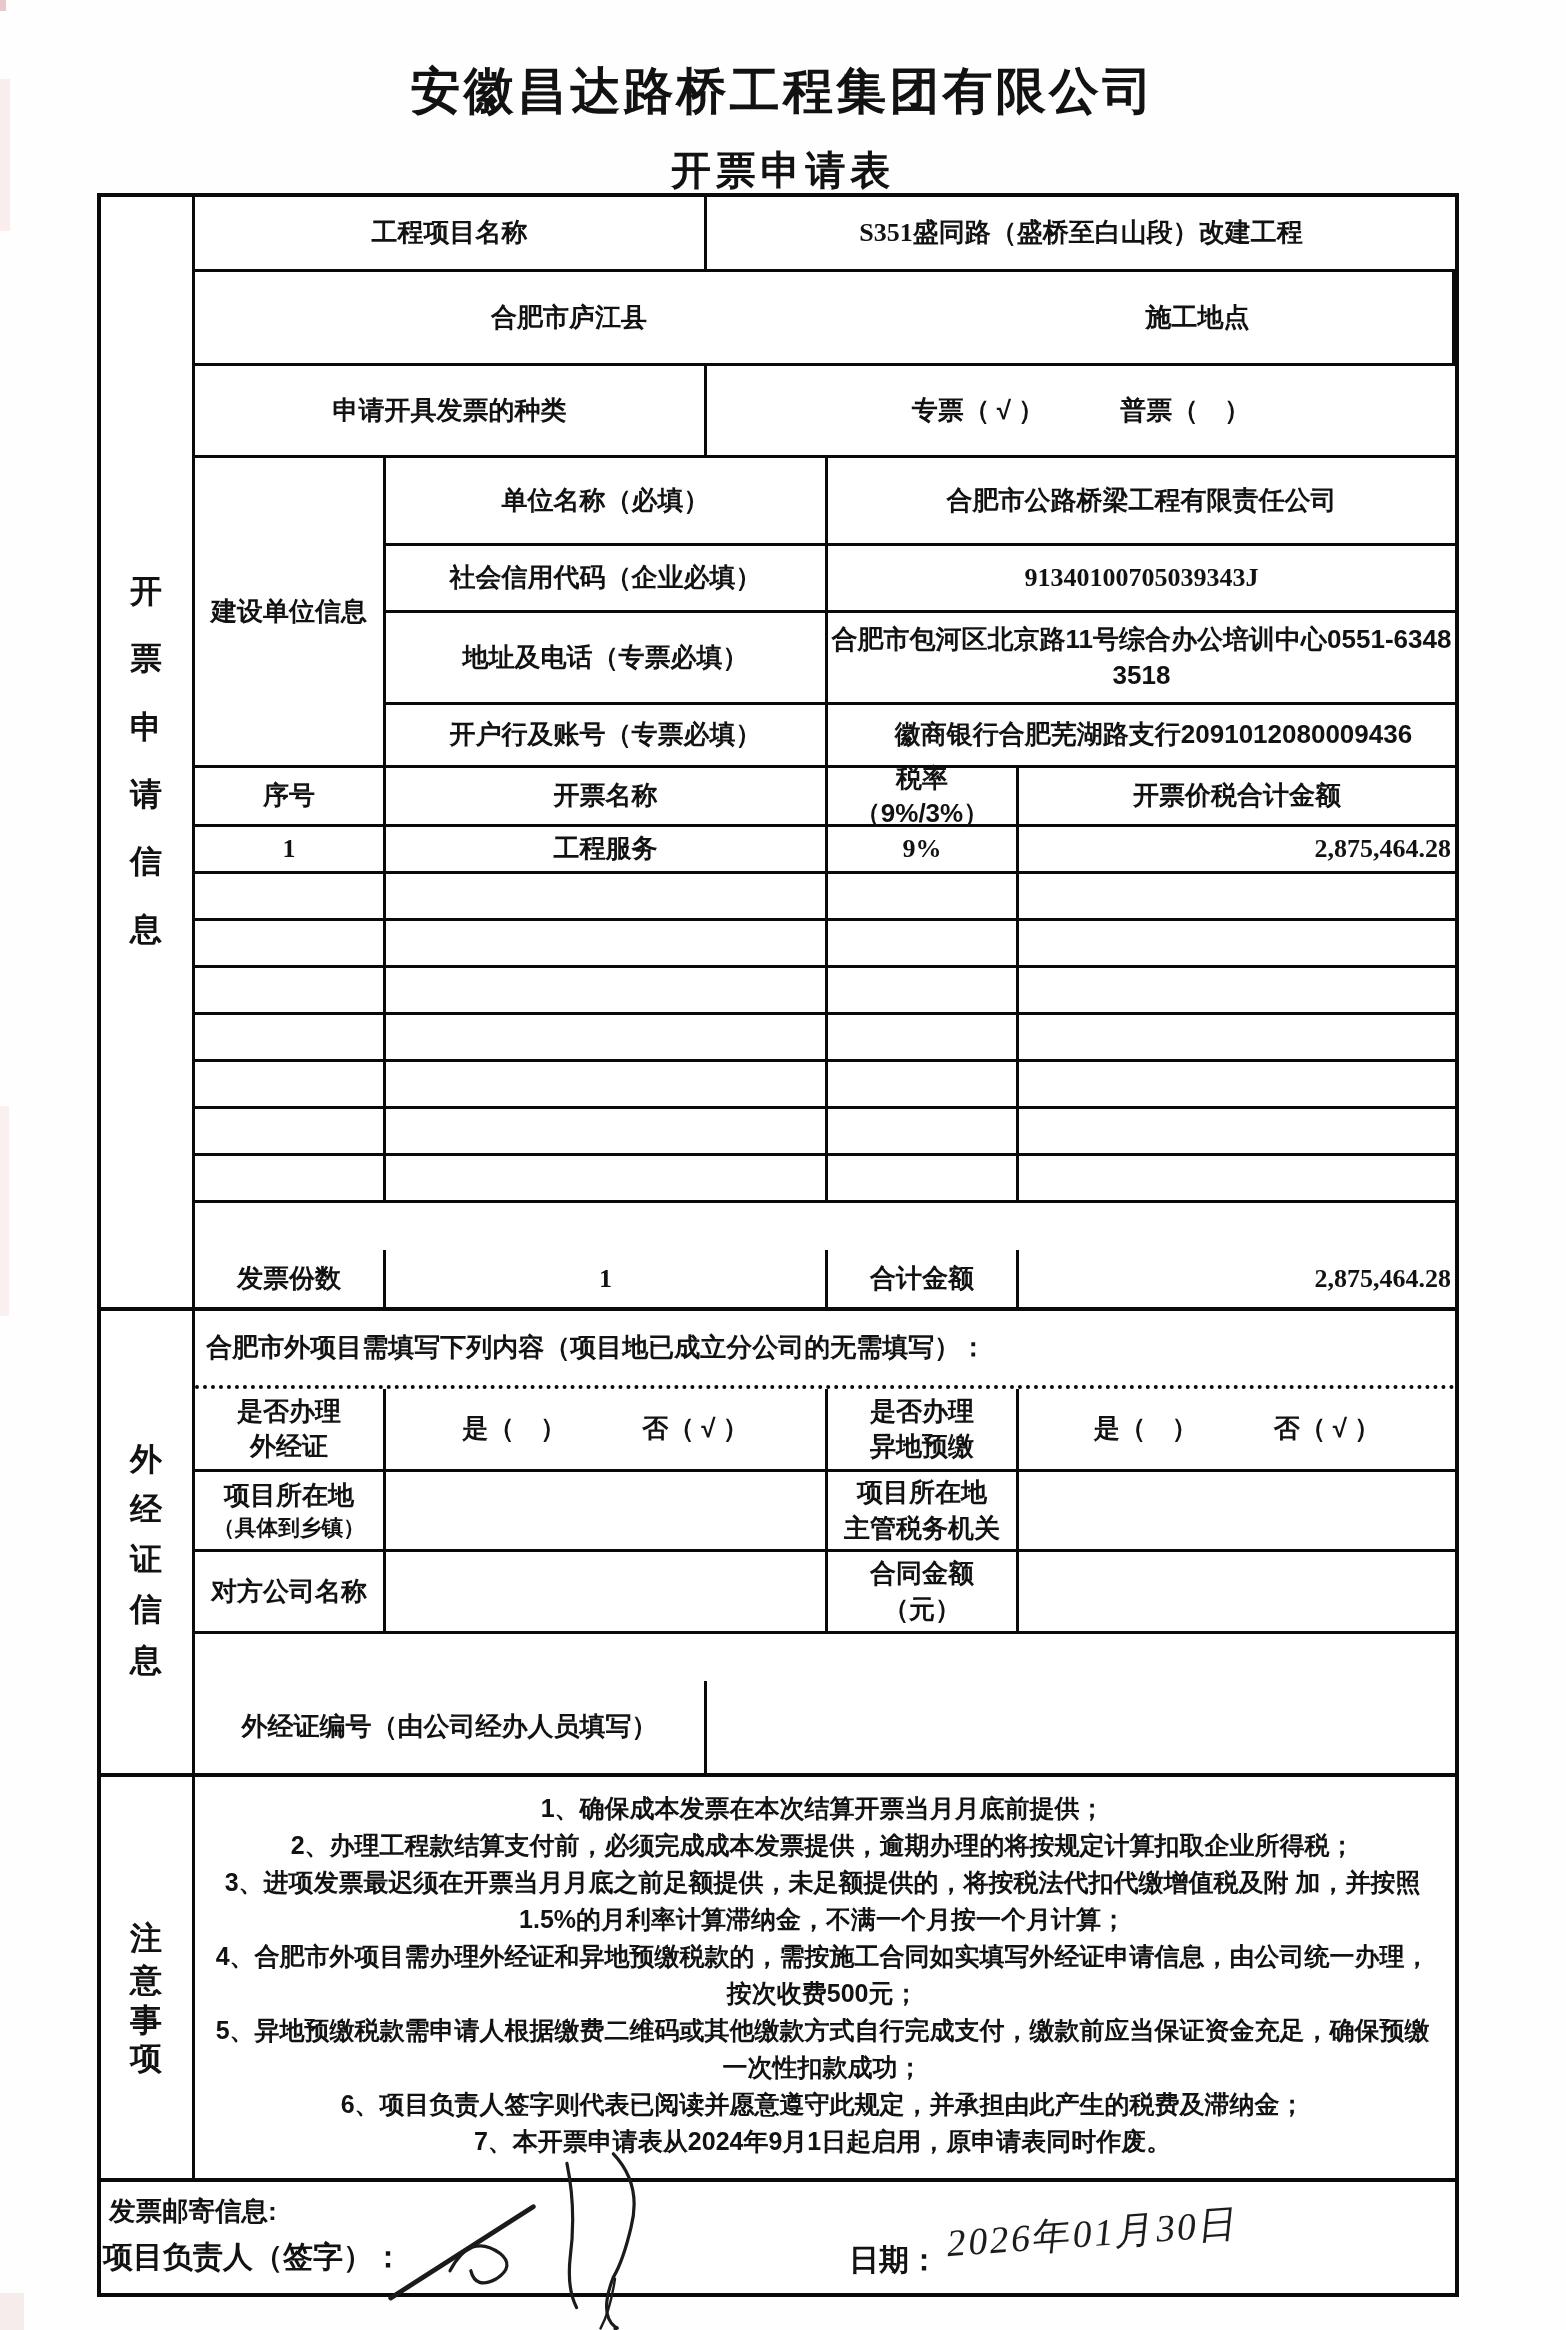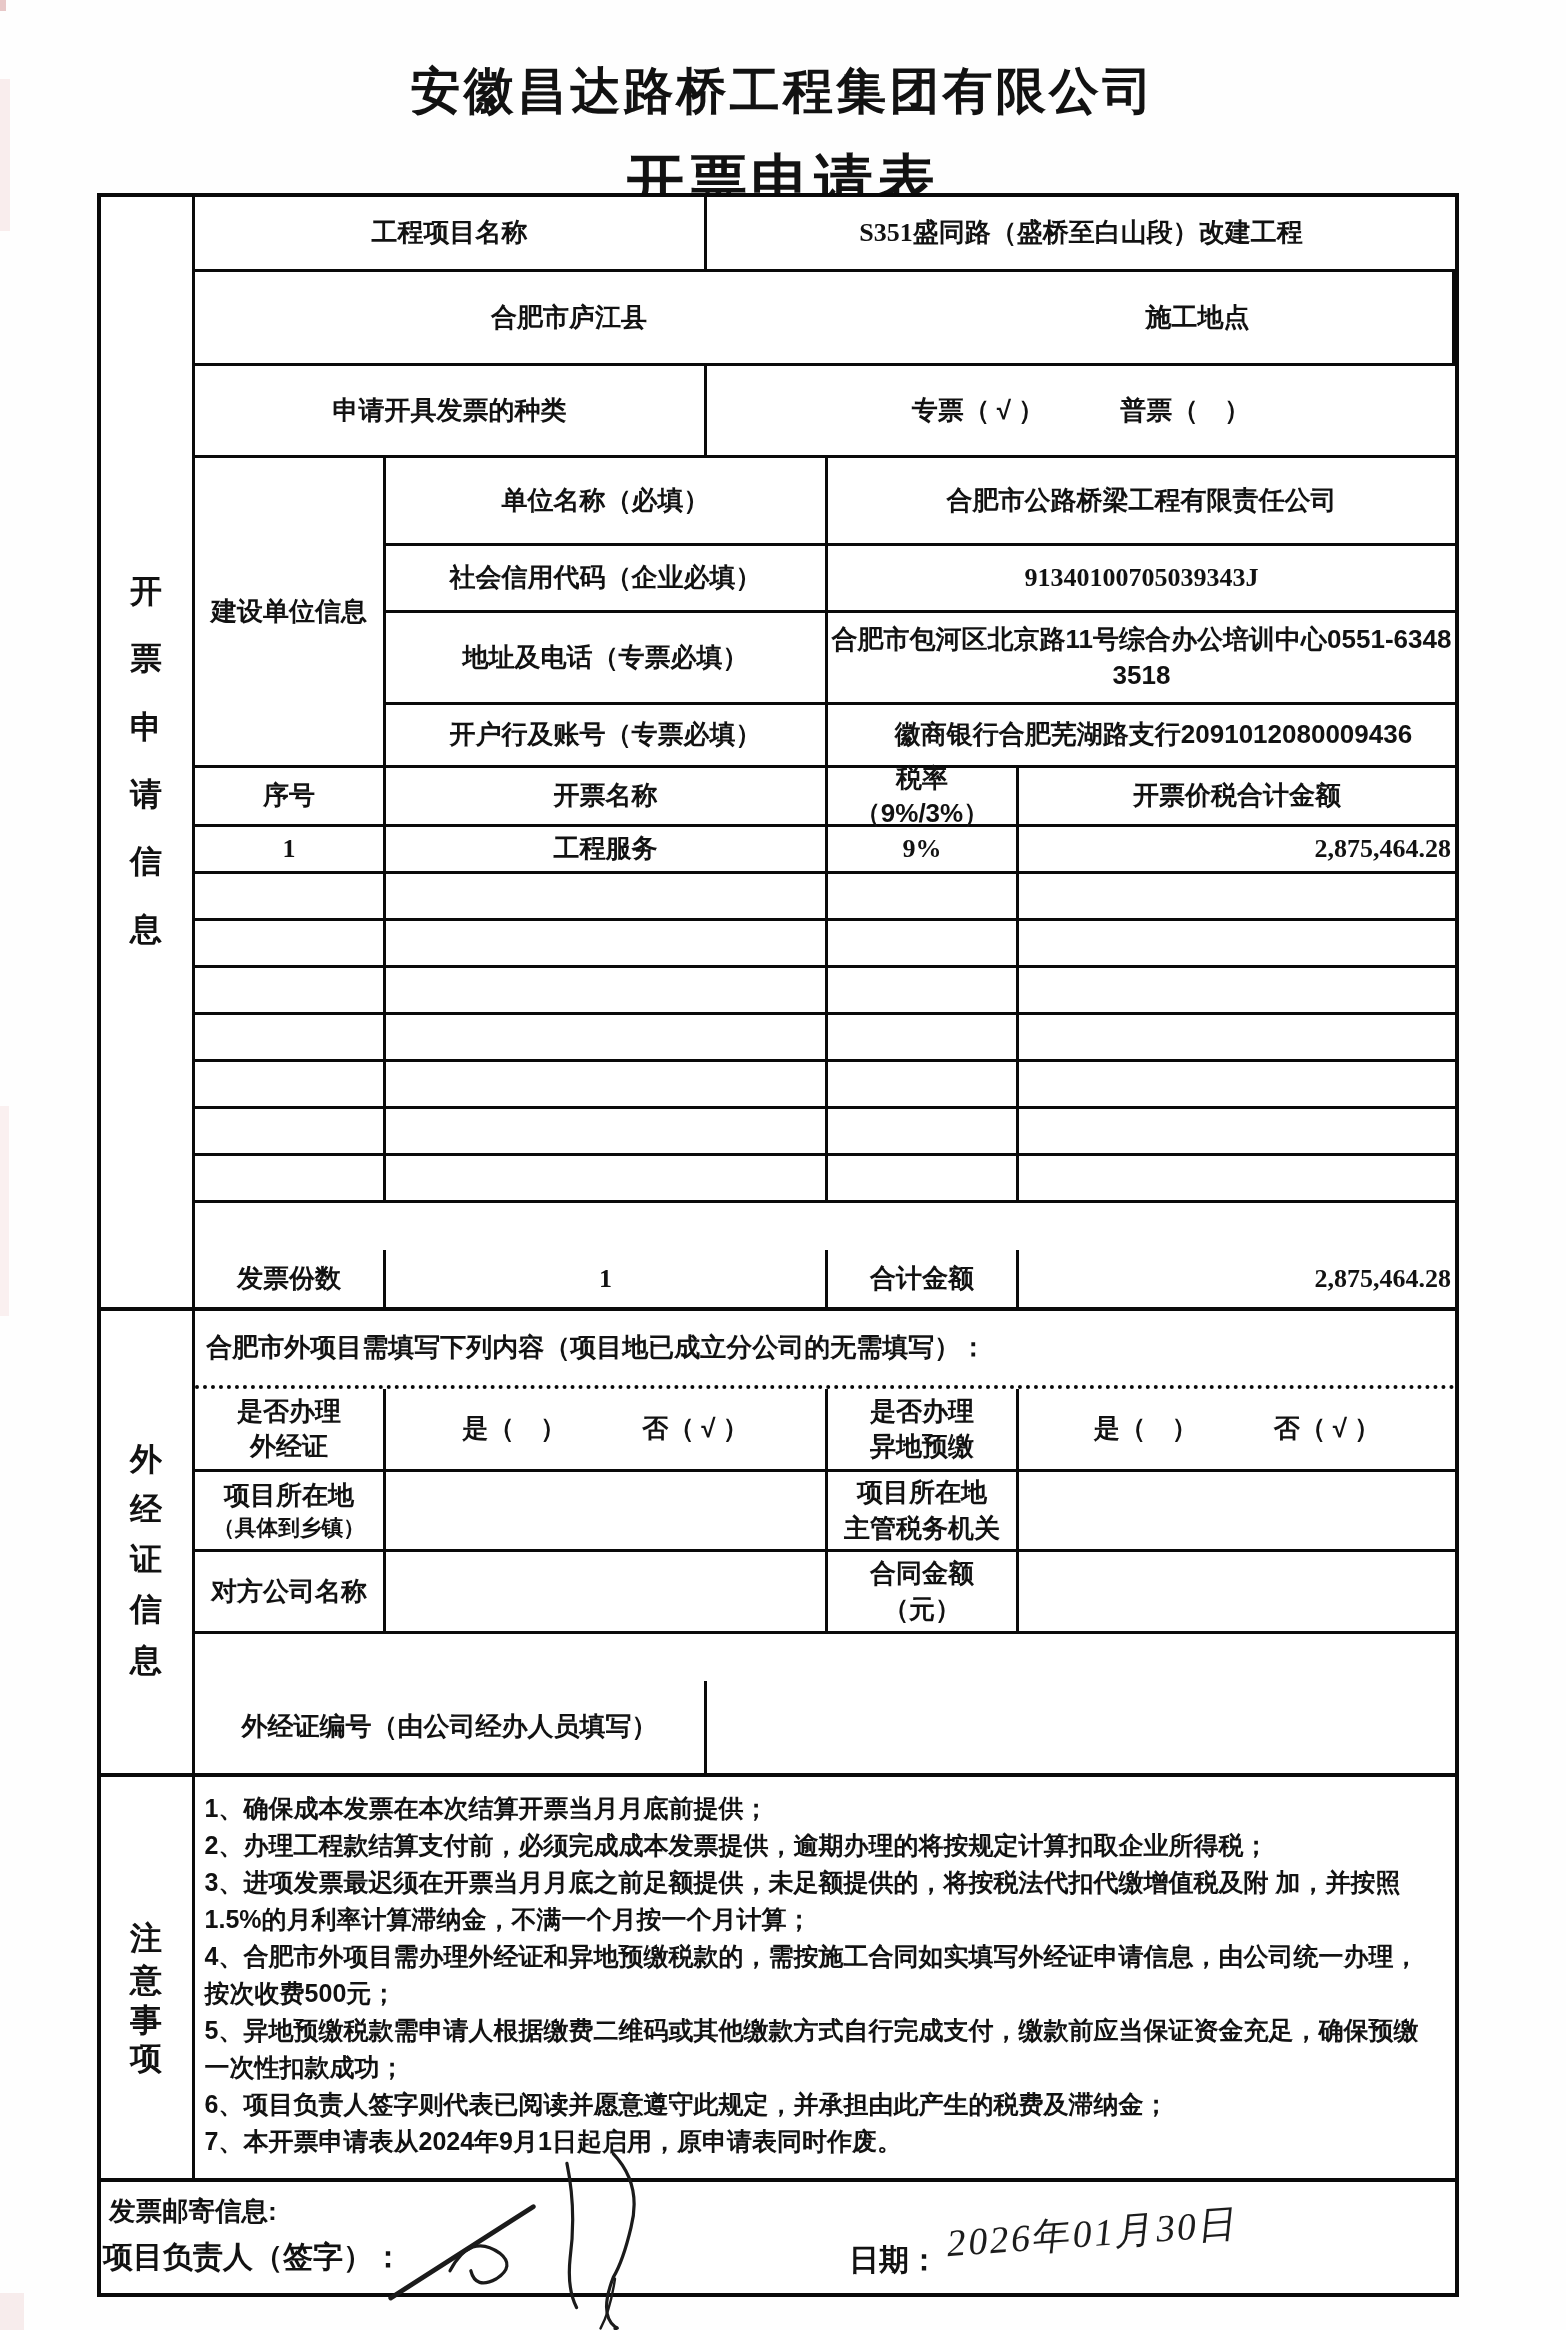--- a/index.html
+++ b/index.html
@@ -3,21 +3,21 @@
 <meta charset="utf-8">
 <style>
   * { margin:0; padding:0; box-sizing:border-box; }
   html,body { background:#ffffff; }
   body { font-family:"Liberation Sans","DejaVu Sans",sans-serif; color:#121212; }
   .page { position:relative; width:1566px; height:2330px; background:#fefefe; overflow:hidden; }
 
   
   .title-block { position:absolute; top:58px; left:0; width:1566px; text-align:center; }
   .title-main { font-size:50px; font-weight:bold; letter-spacing:3.2px; }
-  .title-sub  { font-size:58px; font-weight:bold; margin-top:17.7px; letter-spacing:4.8px; }
+  .title-sub  { font-size:40px; font-weight:bold; margin-top:17.7px; letter-spacing:4.8px; }
 
   
   .form-table { position:absolute; left:97px; top:193px; width:1362px; border:4px solid #0a0a0a; background:#fff; }
 
   .section { display:flex; width:100%; }
   .side-col { width:94px; border-right:3.2px solid #0a0a0a; display:flex; align-items:center; justify-content:center; }
   .side-label { writing-mode:vertical-lr; text-orientation:upright; font-size:32px; font-weight:bold; }
   .ls-apply  { letter-spacing:67px; }
   .ls-permit { letter-spacing:50px; }
   .ls-notes  { letter-spacing:42px; }
@@ -49,21 +49,21 @@
   .h-head{height:59px;} .h-item{height:47px;} .h-empty{height:47px;} .h-foot{height:57px;}
   
   .builder { display:flex; width:100%; border-bottom:3.2px solid #0a0a0a; }
   .builder-rows { flex:1; display:flex; flex-direction:column; min-width:0; }
   .builder-rows .row:last-child { border-bottom:none; }
   
   .h-p0{height:78px;} .h-p1{height:83px;} .h-p2{height:80px;} .h-p3{height:82px;} .h-p4{height:92px;}
   .check-pair { display:flex; gap:76px; }
   
   .notes-body { flex:1; min-width:0; padding:13px 14.4px 6.4px 9.6px; }
-  .note-line { font-size:25px; font-weight:bold; line-height:37px; text-align:left; }
+  .note-line { font-size:25px; font-weight:bold; line-height:37px; text-align:center; }
   .notes-sec { height:405px; }
   
   .mail-row { height:111px; padding:11.2px 8px; display:block; }
   .mail-label { font-size:26.5px; font-weight:bold; }
 
   
   .sig-line { position:absolute; left:103px; top:2237px; font-size:30px; font-weight:bold; }
   .date-label { position:absolute; left:849px; top:2240px; font-size:30px; font-weight:bold; }
   .date-hand { position:absolute; left:947px; top:2208px; font-size:38px; font-weight:normal;
                color:#1c1c1c; transform:rotate(-4deg) skewX(-10deg); letter-spacing:2.4px;

